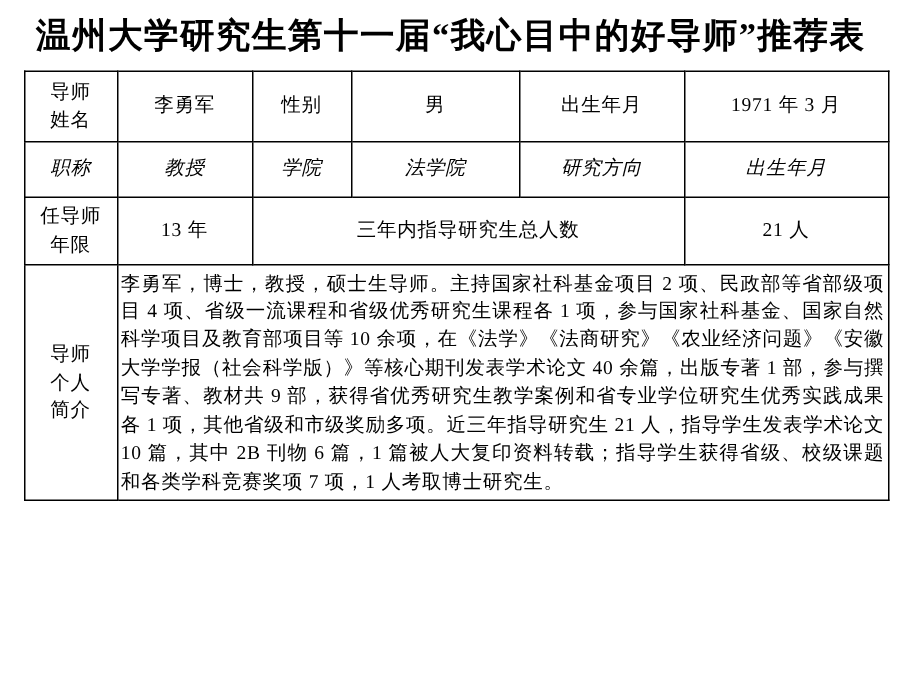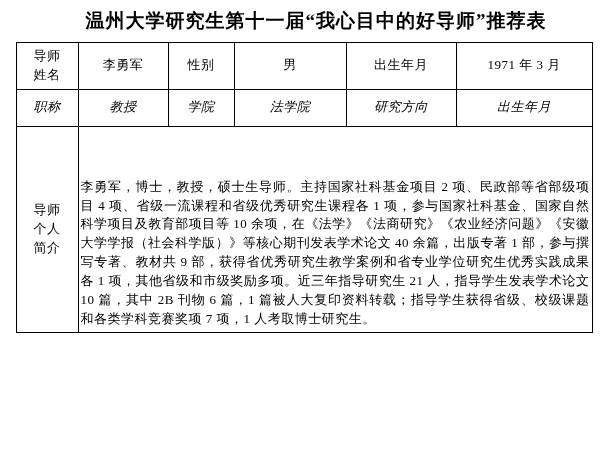--- a/index.html
+++ b/index.html
@@ -15,22 +15,21 @@
     overflow: hidden;
   }
   .page {
     width: 608px;
     height: 459px;
     position: relative;
     box-sizing: border-box;
     padding: 0;
   }
   .doc-title {
-    text-align: center;
-    font-size: 19px;
+    font-size: 23px;
     font-weight: bold;
     letter-spacing: 1px;
     padding: 10px 0 9px 0;
     line-height: 1.2;
     white-space: nowrap;
     margin-left: 24px;
   }
   table.form {
     border-collapse: collapse;
     width: 576px;
@@ -65,21 +64,20 @@
     line-height: 1.72;
     letter-spacing: 0.3px;
   }
   .bio-cell p {
     margin: 0;
     text-align: justify;
     text-justify: inter-ideograph;
   }
   .bio-cell p.last {
     text-align-last: left;
-    margin-top: 48px;
   }
   .nowrap { white-space: nowrap; }
 </style>
 </head>
 <body>
 
 <div class="page">
 
   <div class="doc-title">温州大学研究生第十一届“我心目中的好导师”推荐表</div>
 
@@ -102,20 +100,26 @@
         <td>1971 年 3 月</td>
       </tr>
       <tr class="row-h2">
         <td>职称</td>
         <td>教授</td>
         <td>学院</td>
         <td>法学院</td>
         <td>研究方向</td>
         <td>出生年月</td>
       </tr>
+      <tr class="row-h3">
+        <td class="label2">任导师<br>年限</td>
+        <td>13 年</td>
+        <td colspan="3" class="nowrap">三年内指导研究生总人数</td>
+        <td>21 人</td>
+      </tr>
       <tr>
         <td class="bio-label">导师<br>个人<br>简介</td>
         <td colspan="5" class="bio-cell">
           <p class="last">李勇军，博士，教授，硕士生导师。主持国家社科基金项目 2 项、民政部等省部级项目 4 项、省级一流课程和省级优秀研究生课程各 1 项，参与国家社科基金、国家自然科学项目及教育部项目等 10 余项，在《法学》《法商研究》《农业经济问题》《安徽大学学报（社会科学版）》等核心期刊发表学术论文 40 余篇，出版专著 1 部，参与撰写专著、教材共 9 部，获得省优秀研究生教学案例和省专业学位研究生优秀实践成果各 1 项，其他省级和市级奖励多项。近三年指导研究生 21 人，指导学生发表学术论文 10 篇，其中 2B 刊物 6 篇，1 篇被人大复印资料转载；指导学生获得省级、校级课题和各类学科竞赛奖项 7 项，1 人考取博士研究生。</p>
         </td>
       </tr>
     </tbody>
   </table>
 
 </div>

